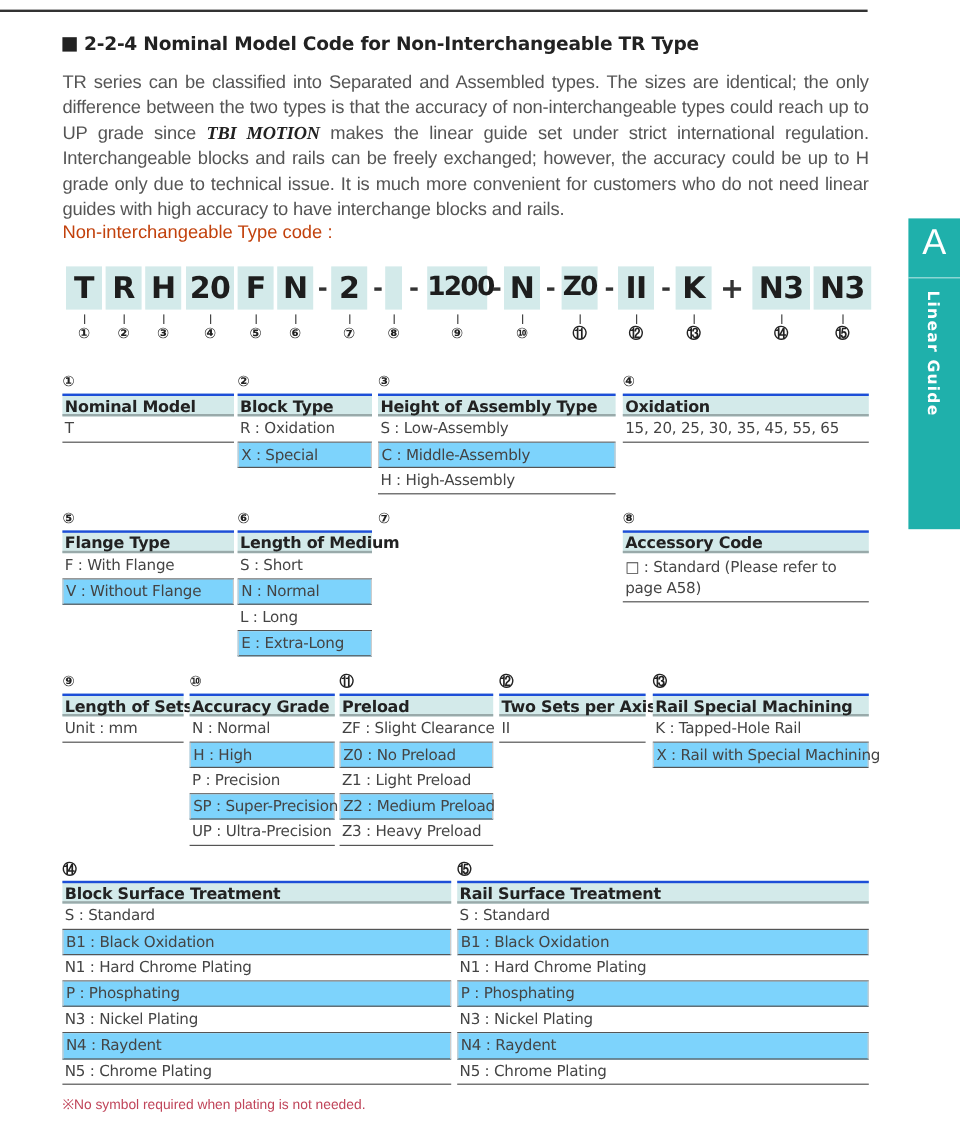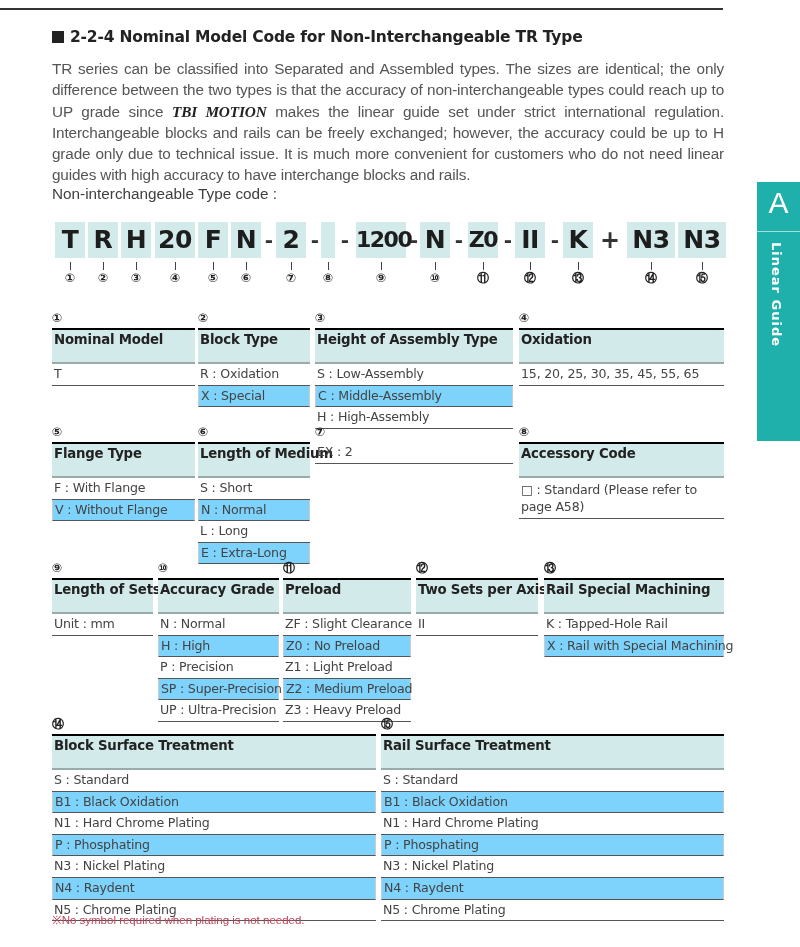--- a/index.html
+++ b/index.html
@@ -7,38 +7,38 @@
   body { position: relative; font-family: "DejaVu Sans", "Liberation Sans", sans-serif; color: #333; }
 
   .top-rule { position: absolute; left: 0; top: 8px; width: 723px; height: 2px; background: #333; }
 
   .section-title { position: absolute; left: 52px; top: 28px; font-size: 15.5px; font-weight: bold; color: #222; letter-spacing: -0.2px; }
   .section-title .sq { display: inline-block; width: 12px; height: 12px; background: #222; margin-right: 6px; vertical-align: -1px; }
 
   .intro { position: absolute; left: 52px; top: 58px; width: 672px; font-family: "Liberation Sans", sans-serif; font-size: 15.3px; line-height: 21.3px; color: #555; text-align: justify; letter-spacing: -0.15px; }
   .intro .brand { font-family: "Liberation Serif", serif; font-weight: bold; font-style: italic; color: #222; }
 
-  .code-label { position: absolute; left: 52px; top: 185px; font-family: "Liberation Sans", sans-serif; font-size: 15.3px; color: #404040; }
+  .code-label { position: absolute; left: 52px; top: 185px; font-family: "Liberation Sans", sans-serif; font-size: 15.3px; color: #c2410c; }
   .cbox { position: absolute; top: 0; height: 36px; background: #d3eaea; font-family: "DejaVu Sans", sans-serif; font-weight: bold; font-size: 25px; color: #1d1d1d; text-align: center; line-height: 36px; letter-spacing: -0.5px; }
   .cbox.narrow { font-size: 22px; letter-spacing: -1.5px; }
   .csep { position: absolute; top: 0; height: 36px; font-family: "DejaVu Sans", sans-serif; font-weight: bold; font-size: 20px; color: #333; line-height: 36px; text-align: center; width: 14px; }
   .csep.plus { font-size: 24px; }
   .tick { position: absolute; top: 262px; width: 1px; height: 8px; background: #444; }
   .cnum { position: absolute; top: 271px; width: 16px; margin-left: -8px; text-align: center; font-size: 12px; color: #222; font-weight: bold; line-height: 14px; }
 
   
   .side-tab { position: absolute; left: 757px; top: 182px; width: 43px; height: 259px; background: #1fb0ab; }
   .side-tab .letter { position: absolute; left: 0; top: 4px; width: 43px; text-align: center; font-family: "Liberation Sans", sans-serif; font-size: 30px; color: #fff; }
   .side-tab .divider { position: absolute; left: 0; top: 49px; width: 43px; height: 1px; background: rgba(255,255,255,0.6); }
   .side-tab .vlabel { position: absolute; left: 12px; top: 60px; writing-mode: vertical-rl; font-family: "DejaVu Sans", sans-serif; font-weight: bold; font-size: 13px; color: #fff; letter-spacing: 1px; }
 
   
   .tbl { position: absolute; }
   .tbl .num { font-size: 12px; font-weight: bold; color: #222; height: 18px; line-height: 16px; }
-  .tbl .head { background: #d3eaea; border-top: 2px solid #000000; border-bottom: 2px solid #9aa; font-family: "DejaVu Sans", sans-serif; font-weight: bold; font-size: 13.3px; color: #222; height: 36px; line-height: 20px; padding-left: 2px; white-space: nowrap; letter-spacing: -0.2px; }
+  .tbl .head { background: #d3eaea; border-top: 2px solid #1d4ed8; border-bottom: 2px solid #9aa; font-family: "DejaVu Sans", sans-serif; font-weight: bold; font-size: 13.3px; color: #222; height: 19px; line-height: 20px; padding-left: 2px; white-space: nowrap; letter-spacing: -0.2px; }
   .tbl .row { font-family: "DejaVu Sans", sans-serif; font-size: 12.6px; color: #444; height: 21.6px; line-height: 20px; padding-left: 2px; border-bottom: 1.5px solid #555; white-space: nowrap; letter-spacing: -0.2px; }
   .tbl .row.alt { background: #7dd3fc; border-left: 1px solid #ccc; border-right: 1px solid #ccc; }
   .tbl .row.multi { height: auto; white-space: normal; line-height: 17px; padding-top: 3px; padding-bottom: 3px; }
 
   .footnote { position: absolute; left: 52px; top: 912px; font-family: "Liberation Sans", sans-serif; font-size: 11.5px; color: #c0455a; text-align: right; }
 </style>
 </head>
 <body>
 
 <div class="top-rule"></div>
@@ -92,21 +92,20 @@
 <div class="tbl" style="left:198px; top:424px; width:112px;">
     <div class="num">⑥</div>
     <div class="head">Length of Medium</div>
     <div class="row">S : Short</div>
     <div class="row alt">N : Normal</div>
     <div class="row">L : Long</div>
     <div class="row alt">E : Extra-Long</div>
   </div>
 <div class="tbl" style="left:315px; top:424px; width:198px;">
     <div class="num">⑦</div>
-    <div class="row">EX : 2</div>
   </div>
 <div class="tbl" style="left:519px; top:424px; width:205px;">
     <div class="num">⑧</div>
     <div class="head">Accessory Code</div>
     <div class="row multi">□ : Standard (Please refer to page A58)</div>
   </div>
 
 <div class="tbl" style="left:52px; top:560px; width:101px;">
     <div class="num">⑨</div>
     <div class="head">Length of Sets</div>

